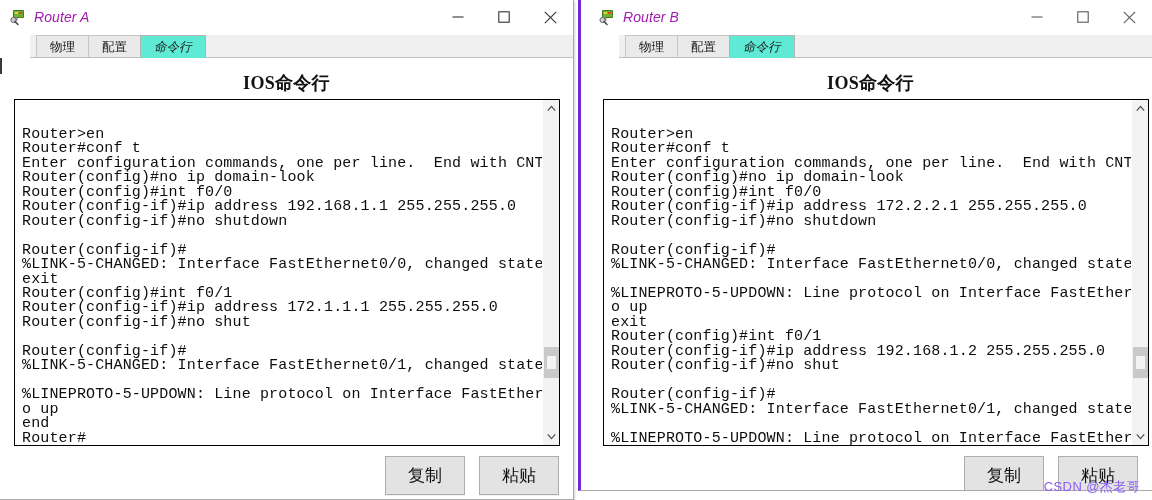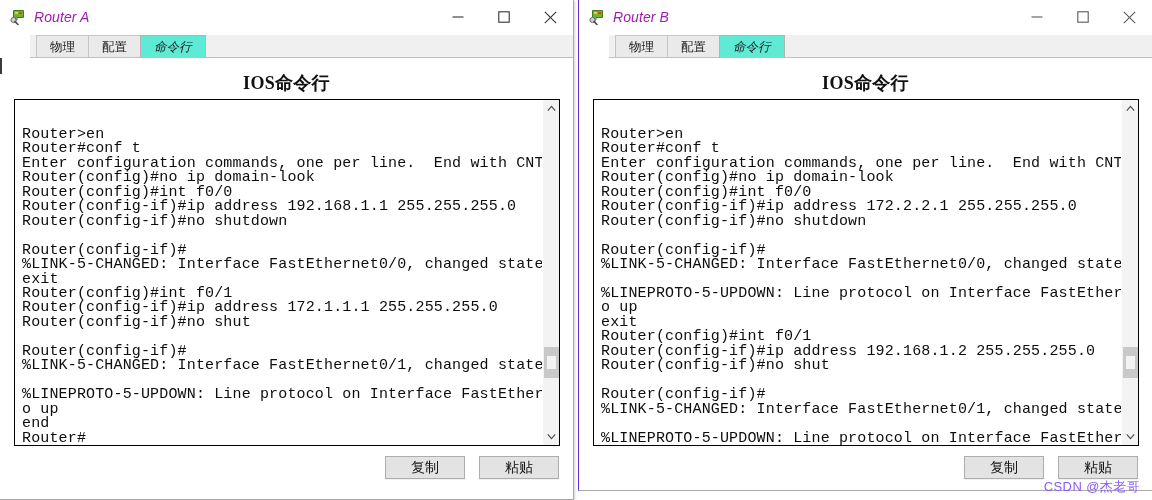--- a/index.html
+++ b/index.html
@@ -28,22 +28,23 @@
   .window.left {
     left: 0px; top: 0px;
     width: 574px; height: 500px;
     border-right: 1px solid #a9a9a9;
     border-bottom: 1px solid #a9a9a9;
     box-shadow: 1px 1px 2px rgba(0,0,0,0.18);
   }
   .window.right {
     left: 578px; top: 0px;
     width: 574px; height: 491px;
-    border-left: 1px solid #6d28d9;
+    border-left: 3px solid #6d28d9;
     border-bottom: 1px solid #a9a9a9;
+    padding-left: 8px;
   }
 
   .titlebar {
     position: relative;
     height: 34px;
     background: #ffffff;
     display: flex;
     align-items: center;
     border-bottom: 1px solid #ffffff;
   }
@@ -194,25 +195,25 @@
   
   .btnrow {
     position: absolute;
     right: 14px;
     display: flex;
     gap: 14px;
   }
   .window.left  .btnrow { top: 398px; }
   .window.right .btnrow { top: 398px; }
   .gbtn {
-    width: 80px; height: 23px;
+    width: 80px; height: 39px;
     background: #e3e3e3;
     border: 1px solid #adadad;
     box-shadow: 0 1px 0 rgba(0,0,0,0.05);
-    font-size: 14px;
+    font-size: 17px;
     color: #101010;
     display: flex;
     align-items: center;
     justify-content: center;
     font-family: "Liberation Sans", sans-serif;
     box-sizing: border-box;
   }
 
   
   .watermark {

